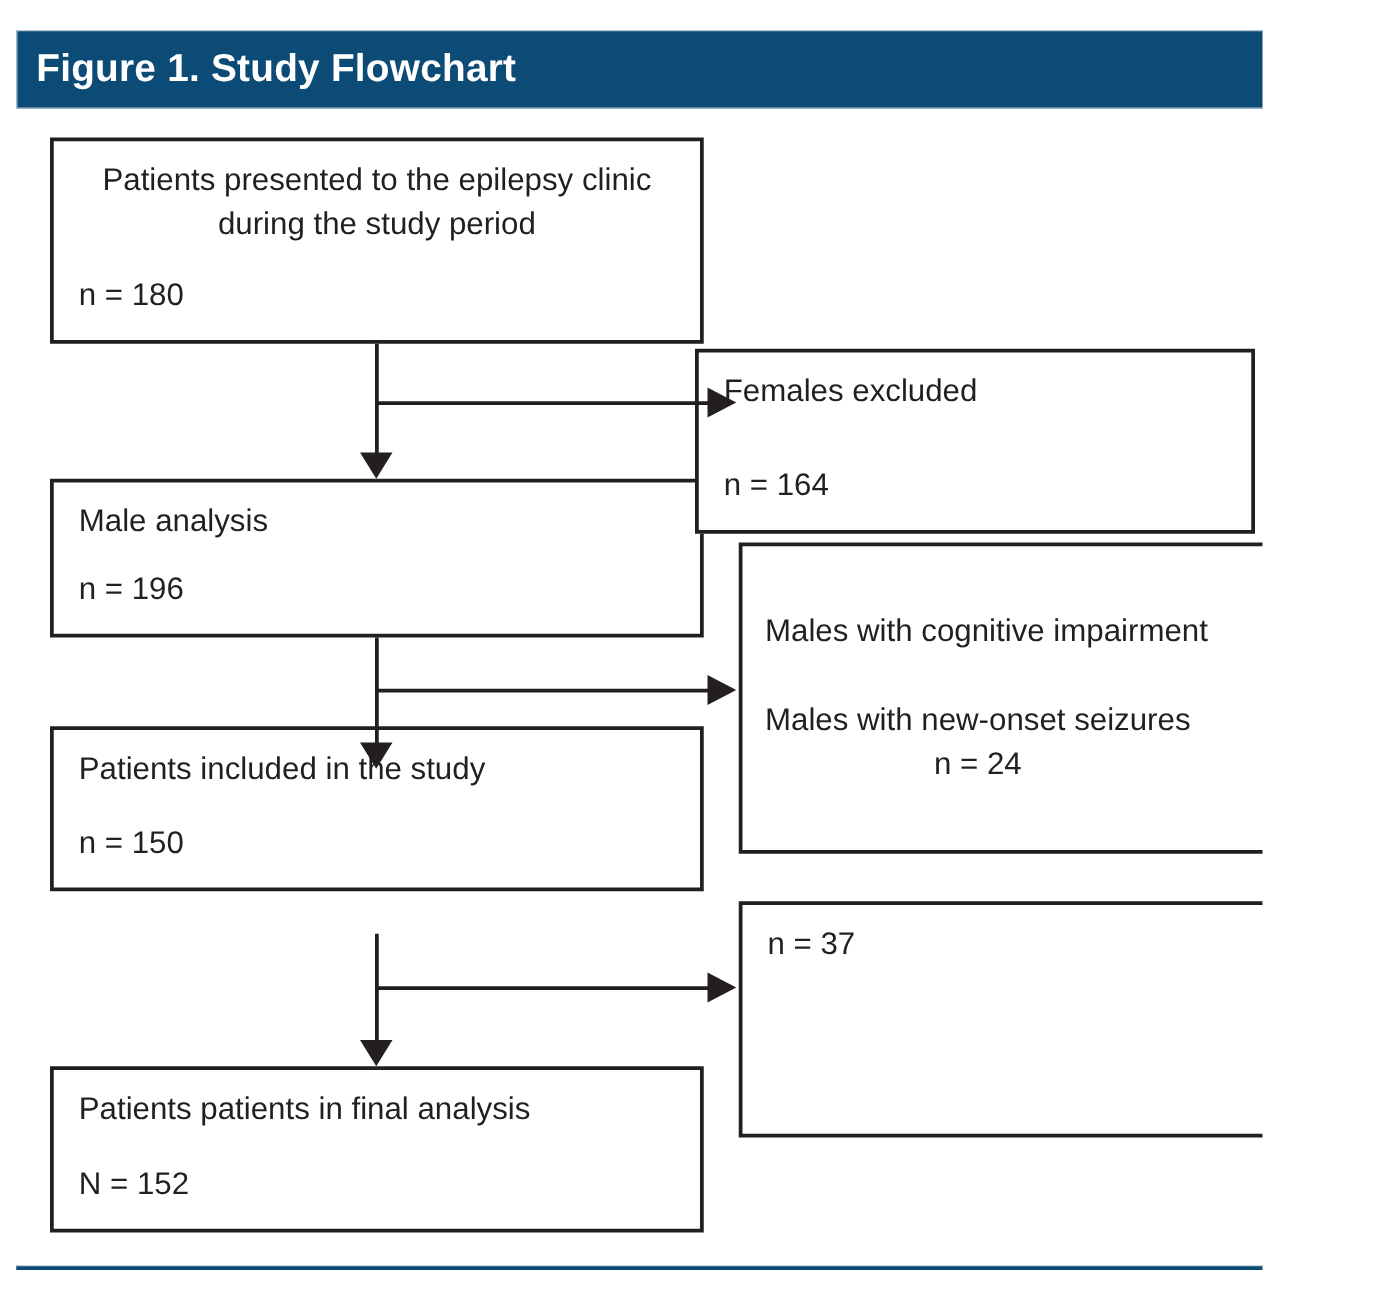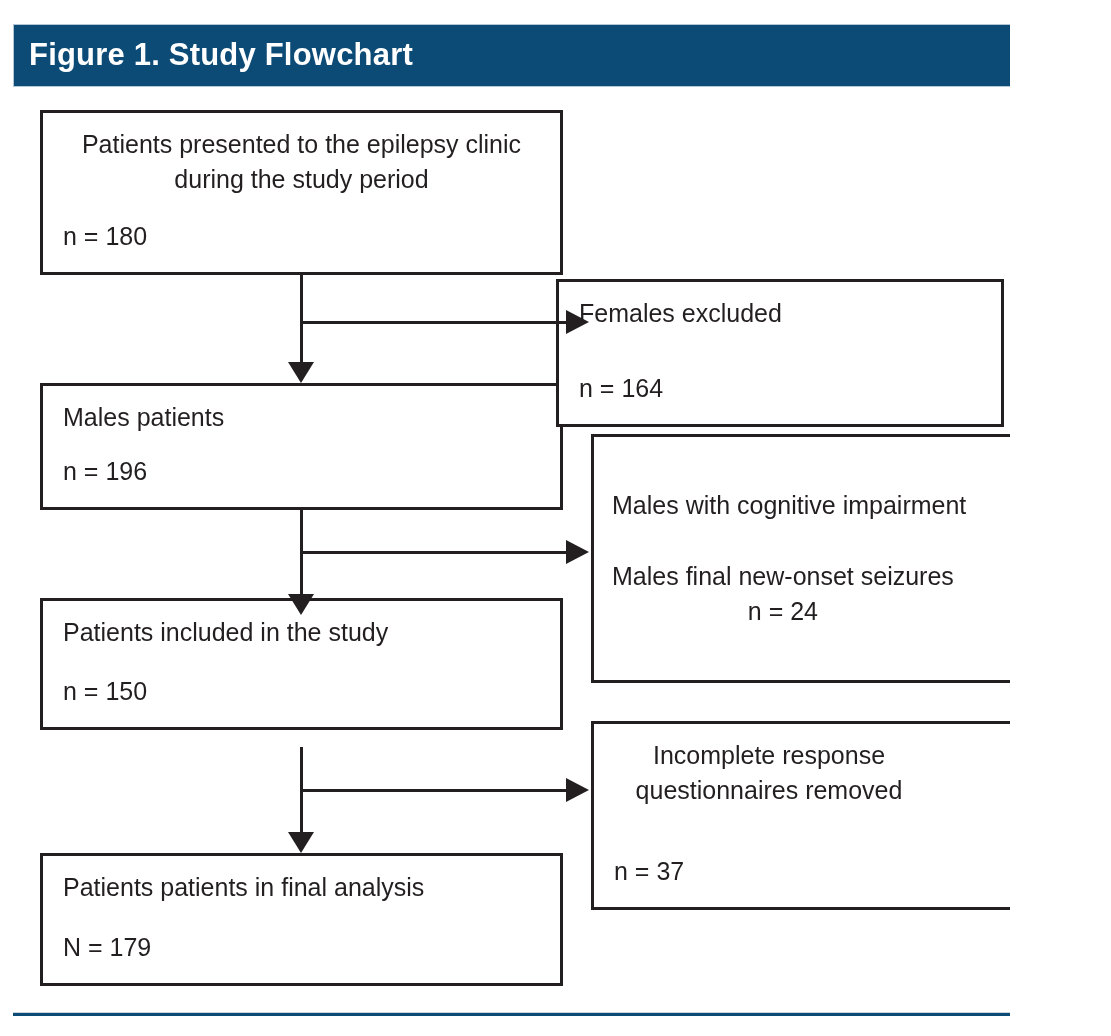--- a/index.html
+++ b/index.html
@@ -39,21 +39,21 @@
     display:flex;flex-direction:column;align-items:flex-start;
     text-align:center;
     font-size:25px;line-height:35px;
   }
   .fbox.between{justify-content:space-between;padding:14px 20px 18px 20px;}
   .fbox.centered{justify-content:center;padding:4px 18px;row-gap:36px;}
   .fbox .label,.fbox .count{display:block;}
   
   .m0{left:40px;top:110px;width:523px;height:165px;}
   .m1{left:40px;top:383px;width:523px;height:127px;}
-  .m2{left:40px;top:598px;width:523px;height:132px;}
+  .m2{left:40px;top:581px;width:523px;height:132px;}
   .m3{left:40px;top:853px;width:523px;height:133px;}
   
   .e0{left:556px;top:245px;width:448px;height:148px;padding-bottom:24px;margin-top:34px;}
   .e1{left:591px;top:434px;width:448px;height:249px;}
   .e2{left:591px;top:721px;width:448px;height:189px;}
   .e2 .label{max-width:310px;}
   
   .stem,.branch{position:absolute;background:var(--border-color,#231f20);}
   .stem{width:3px;left:300px;}
   .stem.s1{top:275px;height:88px;}
@@ -92,51 +92,50 @@
   </div>
 
   <div>
 
     <div class="fbox between m0">
       <span class="label">Patients presented to the epilepsy clinic during the study period</span>
       <span class="count">n = 180</span>
     </div>
 
     <div class="fbox between m1">
-      <span class="label">Males patients</span>
+      <span class="label">Male analysis</span>
       <span class="count">n = 196</span>
     </div>
 
     <div class="fbox between m2">
       <span class="label">Patients included in the study</span>
       <span class="count">n = 150</span>
     </div>
 
     <div class="fbox between m3">
       <span class="label">Patients patients in final analysis</span>
-      <span class="count">N = 179</span>
+      <span class="count">N = 152</span>
     </div>
 
     <div class="fbox between e0">
       <span class="label">Females excluded</span>
       <span class="count">n = 164</span>
     </div>
 
     <div class="fbox centered e1">
       <span>
         <span class="label">Males with cognitive impairment</span>
       </span>
       <span>
-        <span class="label">Males final new-onset seizures</span>
+        <span class="label">Males with new-onset seizures</span>
         <span class="count">n = 24</span>
       </span>
     </div>
 
     <div class="fbox between e2">
-      <span class="label">Incomplete response questionnaires removed</span>
       <span class="count">n = 37</span>
     </div>
 
     <div class="stem s1"></div>
     <div class="stem s2"></div>
     <div class="stem s3"></div>
     <div class="branch b1"></div>
     <div class="branch b2"></div>
     <div class="branch b3"></div>
     <div class="arrow-down a1"></div>

